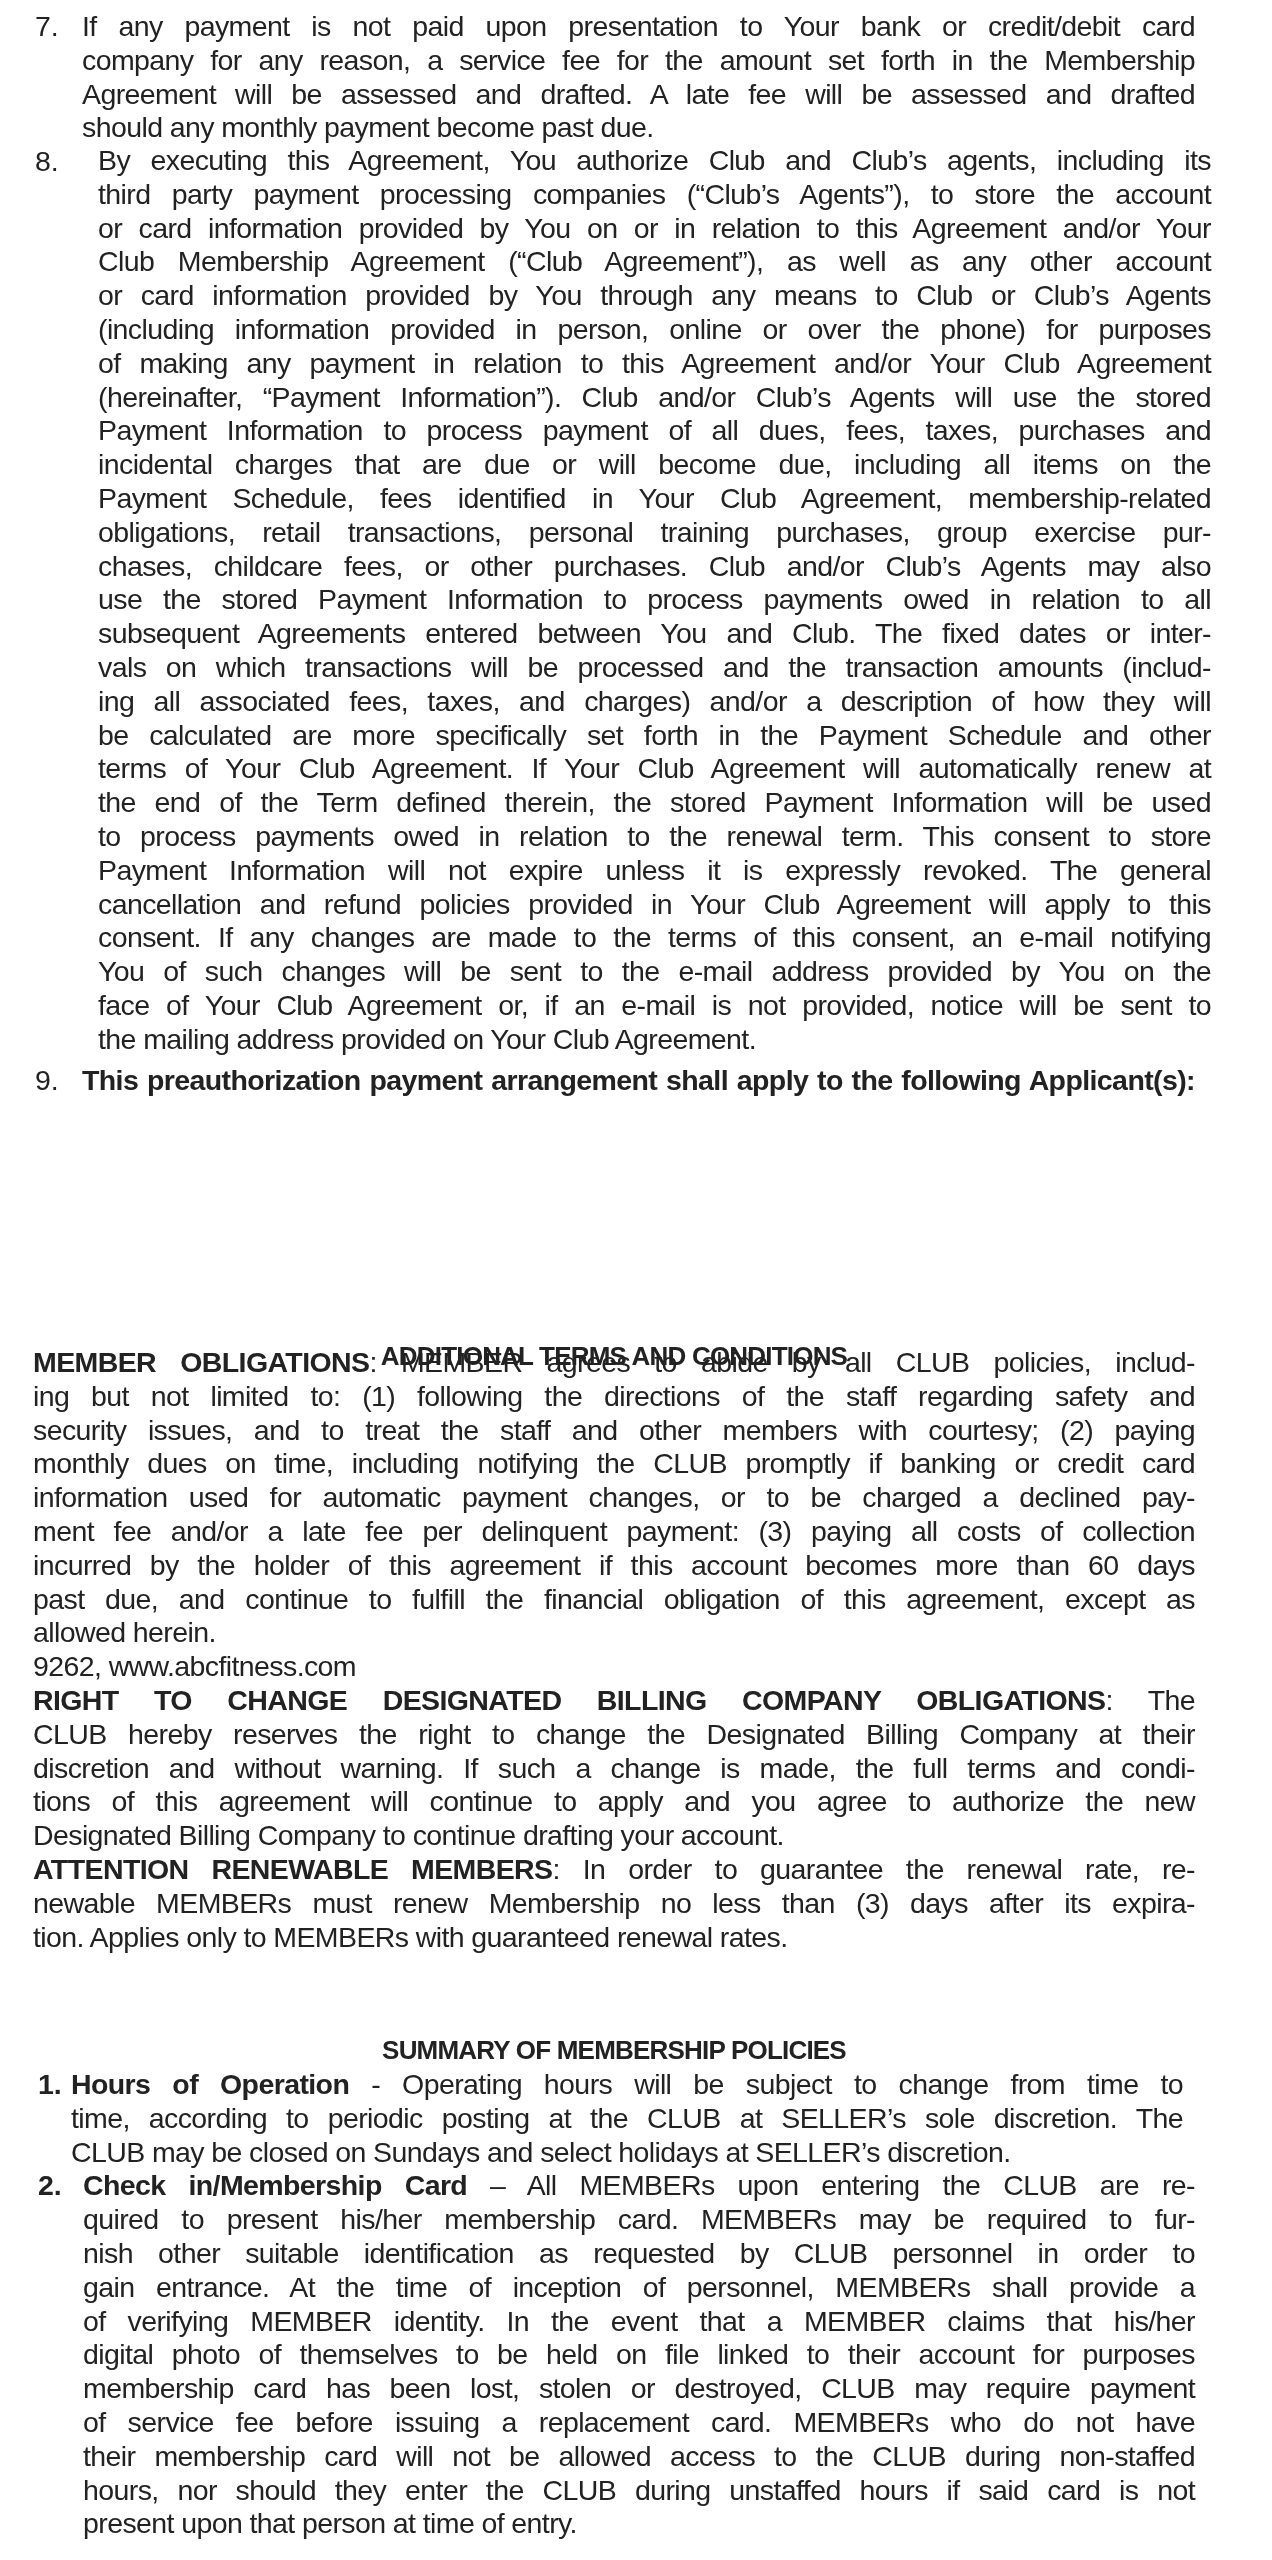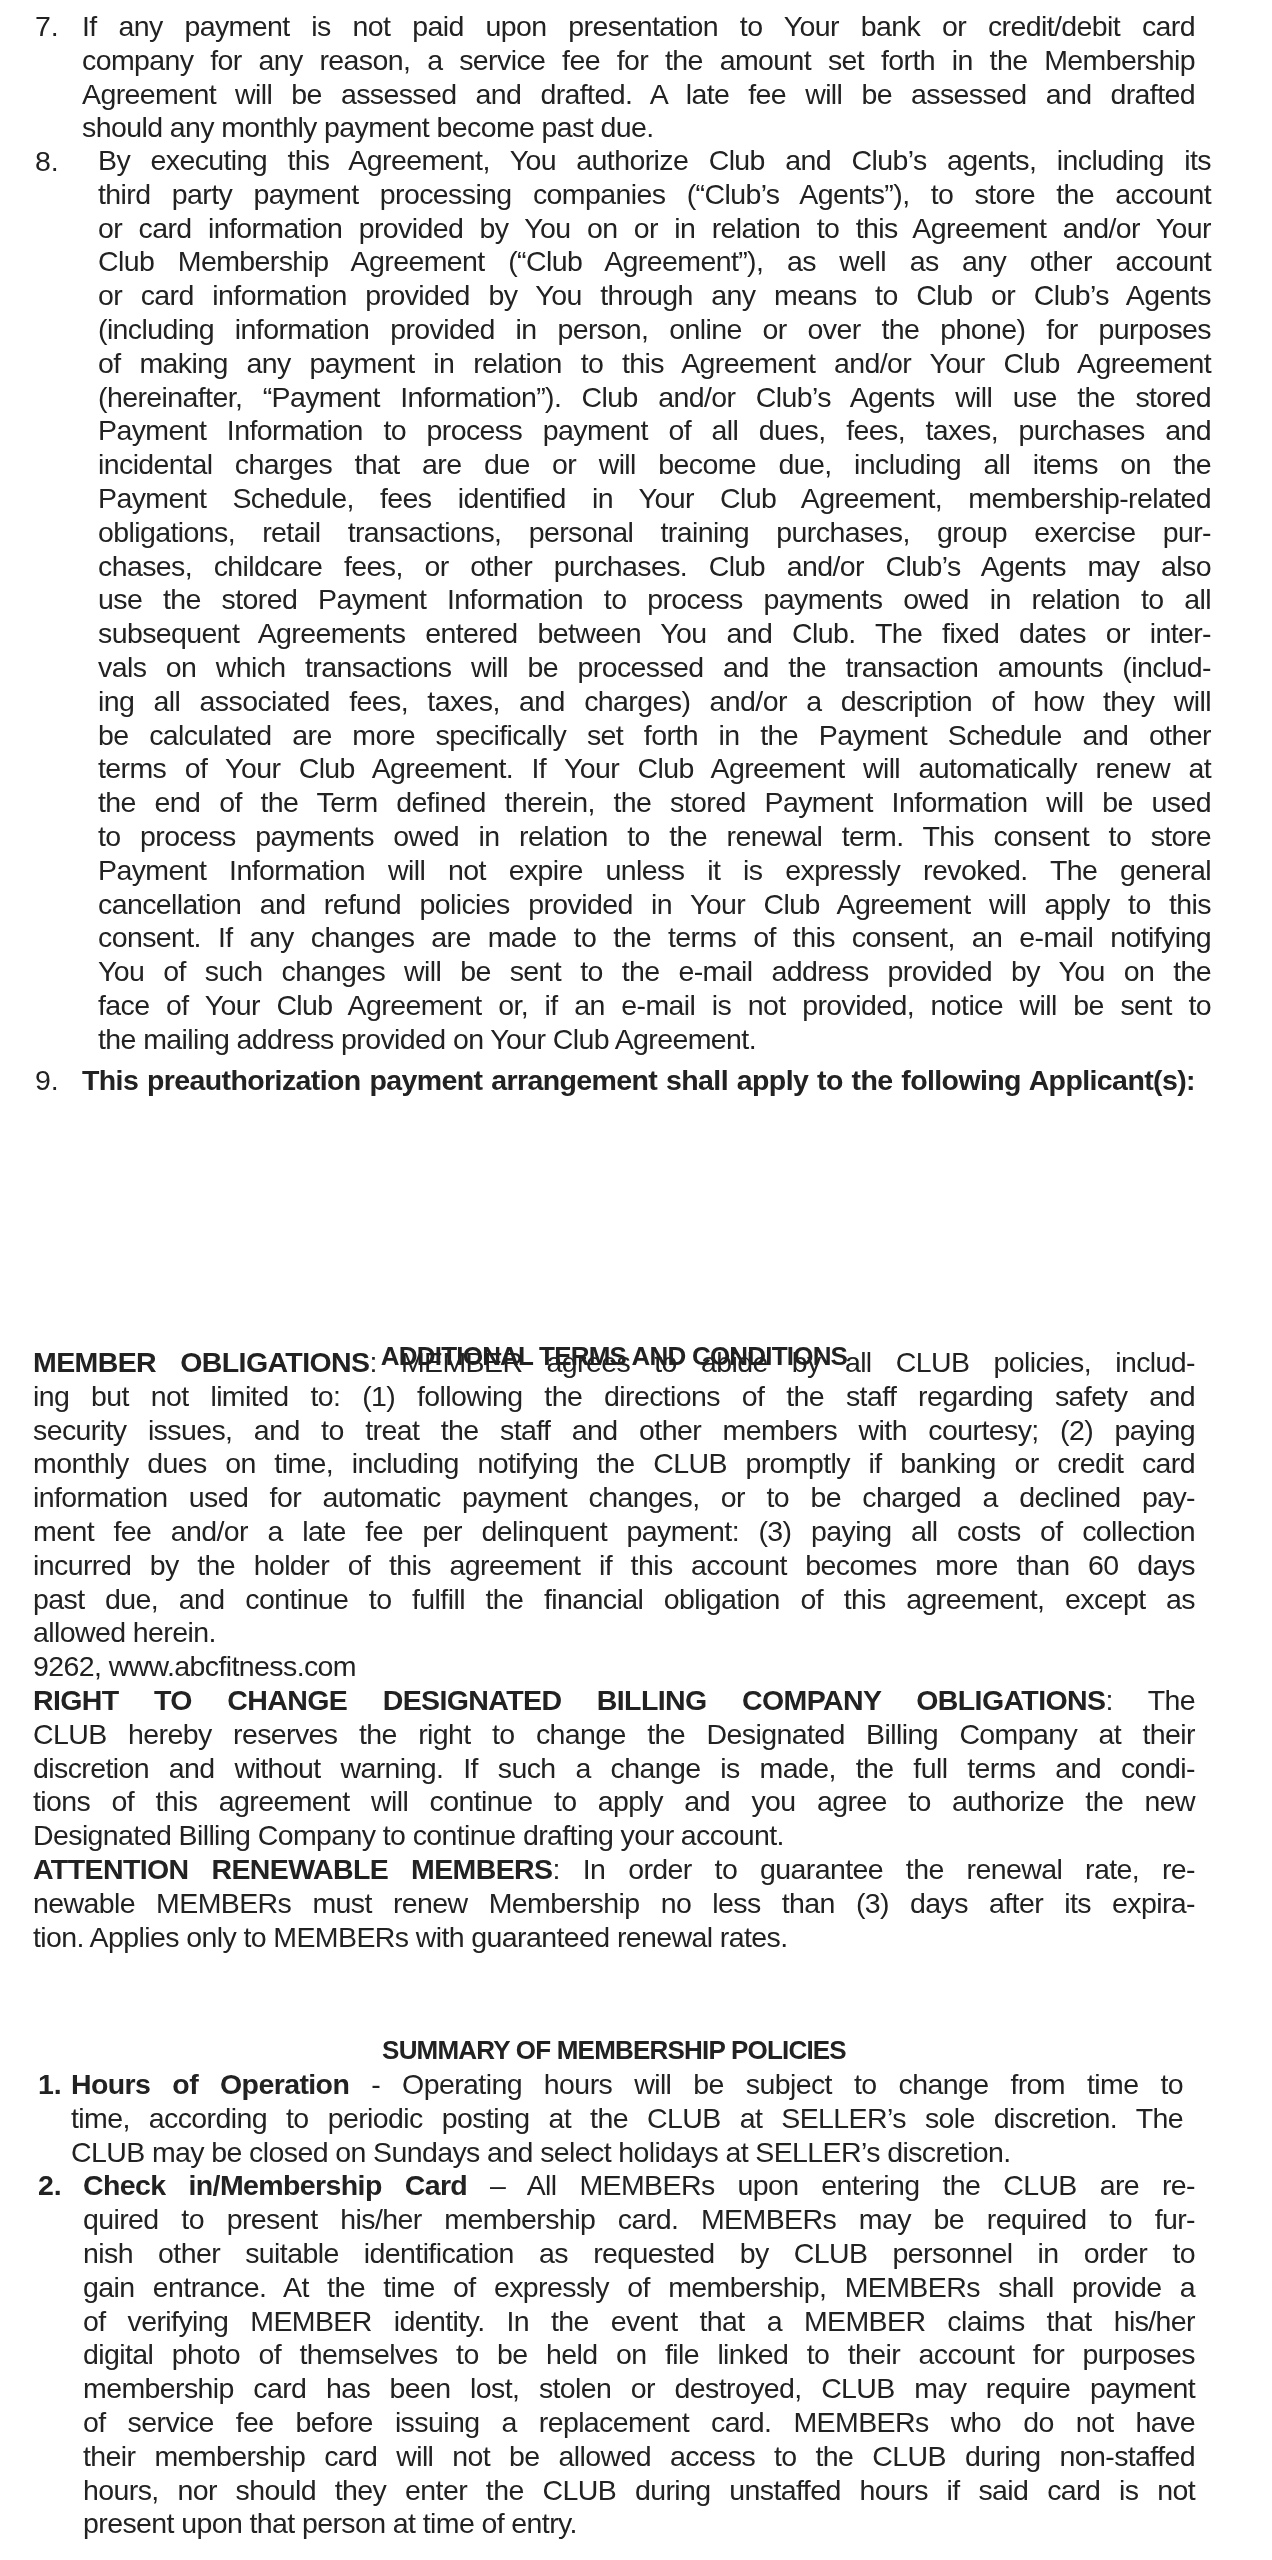--- a/index.html
+++ b/index.html
@@ -153,21 +153,21 @@
             <div class="line">time, according to periodic posting at the CLUB at SELLER’s sole discretion. The</div>
             <div class="line last">CLUB may be closed on Sundays and select holidays at SELLER’s discretion.</div>
           </div>
         </div>
         <div>
           <div class="num bold" style="left: 38px; top: 2169.4px;">2.</div>
           <div class="block" style="left: 83px; width: 1112px; top: 2169.4px;">
             <div class="line"><b>Check in/Membership Card</b><span> – All MEMBERs upon entering the CLUB are re-</span></div>
             <div class="line">quired to present his/her membership card. MEMBERs may be required to fur-</div>
             <div class="line">nish other suitable identification as requested by CLUB personnel in order to</div>
-            <div class="line">gain entrance. At the time of expressly of membership, MEMBERs shall provide a</div>
+            <div class="line">gain entrance. At the time of inception of personnel, MEMBERs shall provide a</div>
             <div class="line">of verifying MEMBER identity. In the event that a MEMBER claims that his/her</div>
             <div class="line">digital photo of themselves to be held on file linked to their account for purposes</div>
             <div class="line">membership card has been lost, stolen or destroyed, CLUB may require payment</div>
             <div class="line">of service fee before issuing a replacement card. MEMBERs who do not have</div>
             <div class="line">their membership card will not be allowed access to the CLUB during non-staffed</div>
             <div class="line">hours, nor should they enter the CLUB during unstaffed hours if said card is not</div>
             <div class="line last">present upon that person at time of entry.</div>
           </div>
         </div>
       </div>

